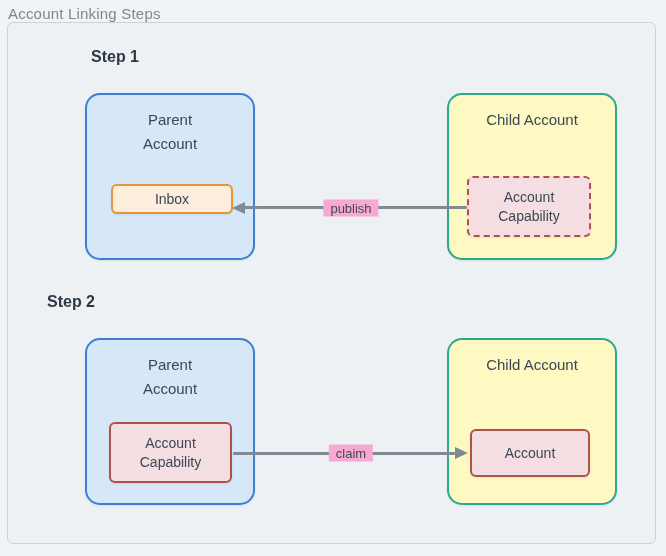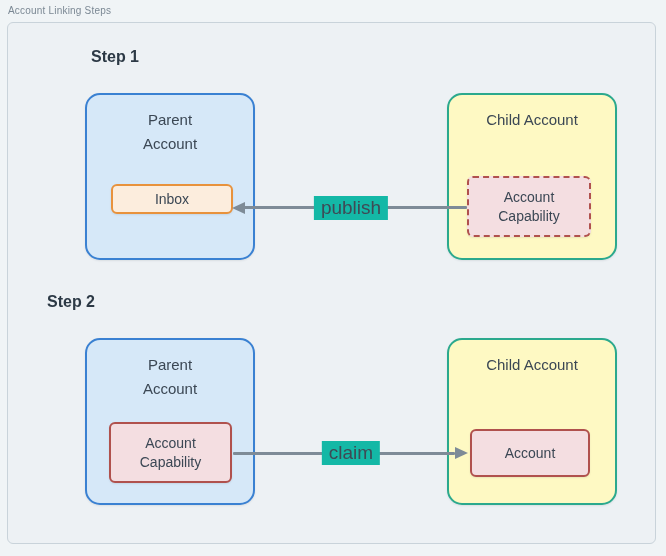--- a/index.html
+++ b/index.html
@@ -6,21 +6,21 @@
   html, body {
     width: 666px; height: 556px;
     background: #f0f4f6;
     font-family: "Liberation Sans", sans-serif;
     overflow: hidden;
   }
   .stage { position: relative; width: 666px; height: 556px; }
 
   .fig-title {
     position: absolute; left: 8px; top: 5px;
-    font-size: 10px; color: #7b8894; letter-spacing: .2px;
+    font-size: 15px; color: #7b8894; letter-spacing: .2px;
   }
 
   .panel {
     position: absolute; left: 7px; top: 22px;
     width: 649px; height: 522px;
     background: #edf1f4;
     border: 1px solid #c9d3da;
     border-radius: 6px;
   }
 
@@ -82,22 +82,22 @@
     left: 232px; top: 201.5px;
   }
   .arrow-head.right {
     border-top: 6px solid transparent; border-bottom: 6px solid transparent;
     border-left: 13px solid #7e8b97;
     left: 455px; top: 447px;
   }
 
   .arrow-label {
     position: absolute; transform: translate(-50%, -50%);
-    background: #14b8a6; padding: 1px 7px;
-    font-size: 19px; color: #3e4a55; z-index: 6; white-space: nowrap;
+    background: #f9a8d4; padding: 1px 7px;
+    font-size: 13px; color: #3e4a55; z-index: 6; white-space: nowrap;
   }
   .l1 { left: 351px; top: 207.5px; }
   .l2 { left: 351px; top: 453px; }
 </style>
 </head>
 <body>
 
 <div class="stage">
 
   <div class="fig-title">Account Linking Steps</div>

